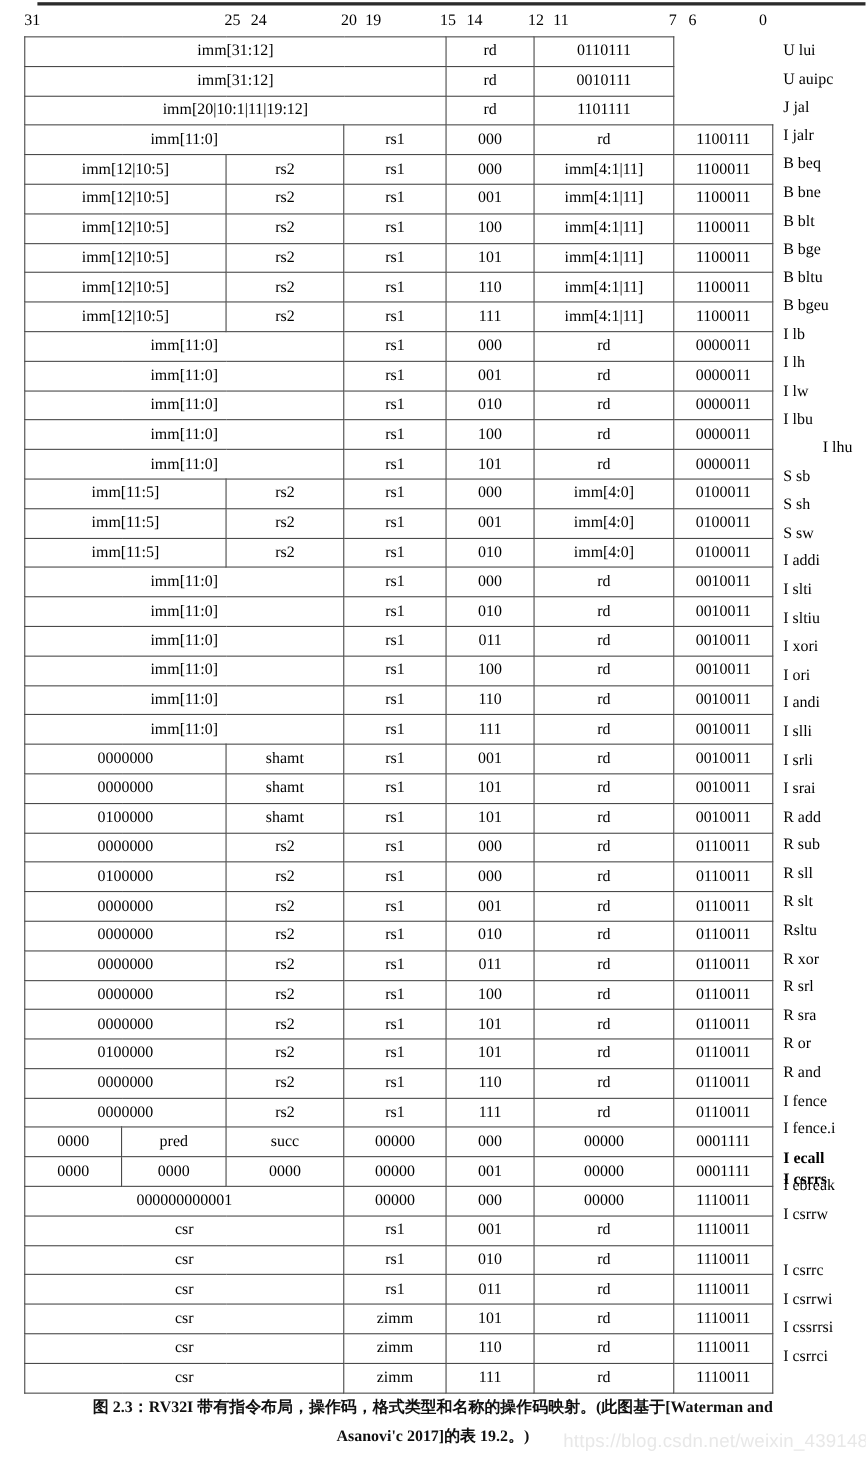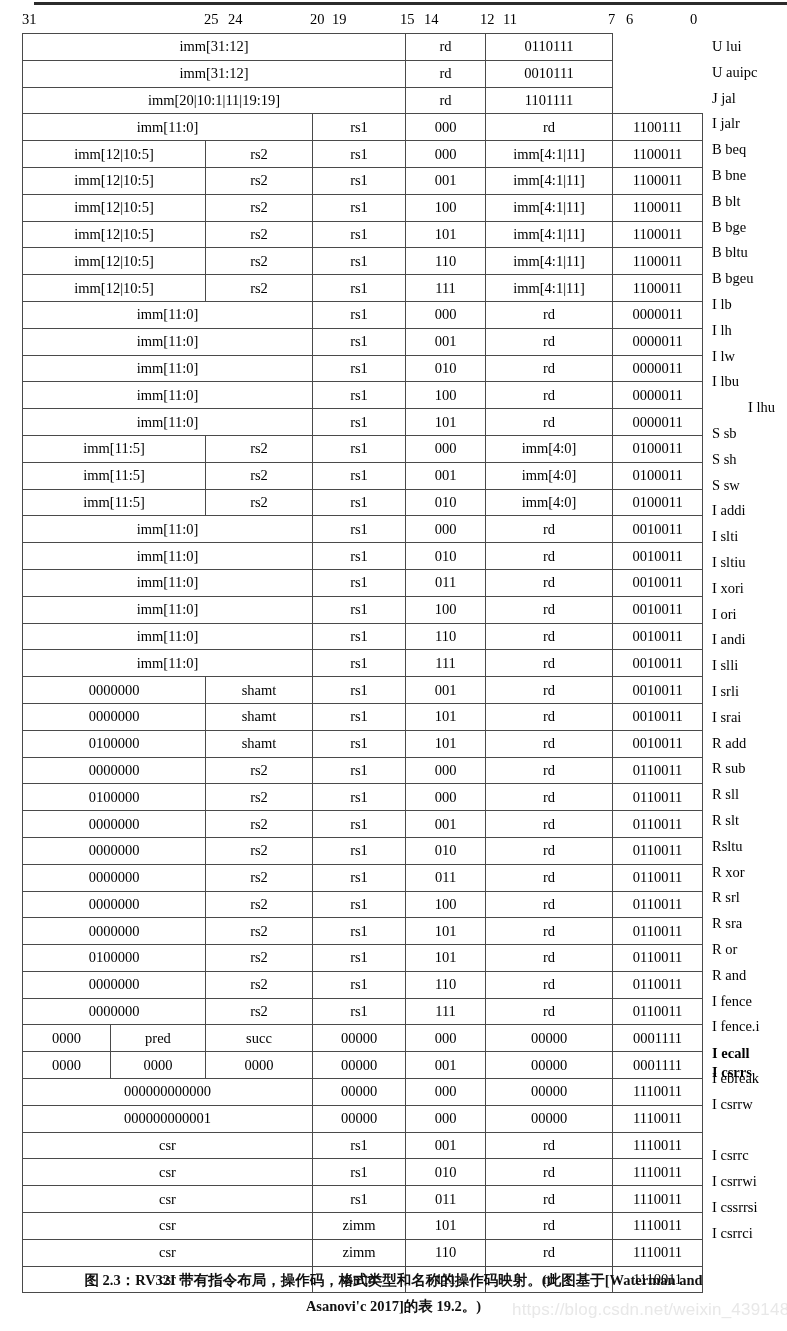--- a/index.html
+++ b/index.html
@@ -153,21 +153,21 @@
           <td colspan="4">imm[31:12]</td>
           <td>rd</td>
           <td>0110111</td>
         </tr>
         <tr>
           <td colspan="4">imm[31:12]</td>
           <td>rd</td>
           <td>0010111</td>
         </tr>
         <tr>
-          <td colspan="4">imm[20|10:1|11|19:19]</td>
+          <td colspan="4">imm[20|10:1|11|19:12]</td>
           <td>rd</td>
           <td>1101111</td>
         </tr>
         <tr>
           <td colspan="3">imm[11:0]</td>
           <td>rs1</td>
           <td>000</td>
           <td>rd</td>
           <td>1100111</td>
         </tr>
@@ -434,27 +434,20 @@
           <td>0001111</td>
         </tr>
         <tr>
           <td>0000</td>
           <td>0000</td>
           <td>0000</td>
           <td>00000</td>
           <td>001</td>
           <td>00000</td>
           <td>0001111</td>
-        </tr>
-        <tr>
-          <td colspan="3">000000000000</td>
-          <td>00000</td>
-          <td>000</td>
-          <td>00000</td>
-          <td>1110011</td>
         </tr>
         <tr>
           <td colspan="3">000000000001</td>
           <td>00000</td>
           <td>000</td>
           <td>00000</td>
           <td>1110011</td>
         </tr>
         <tr>
           <td colspan="3">csr</td>

